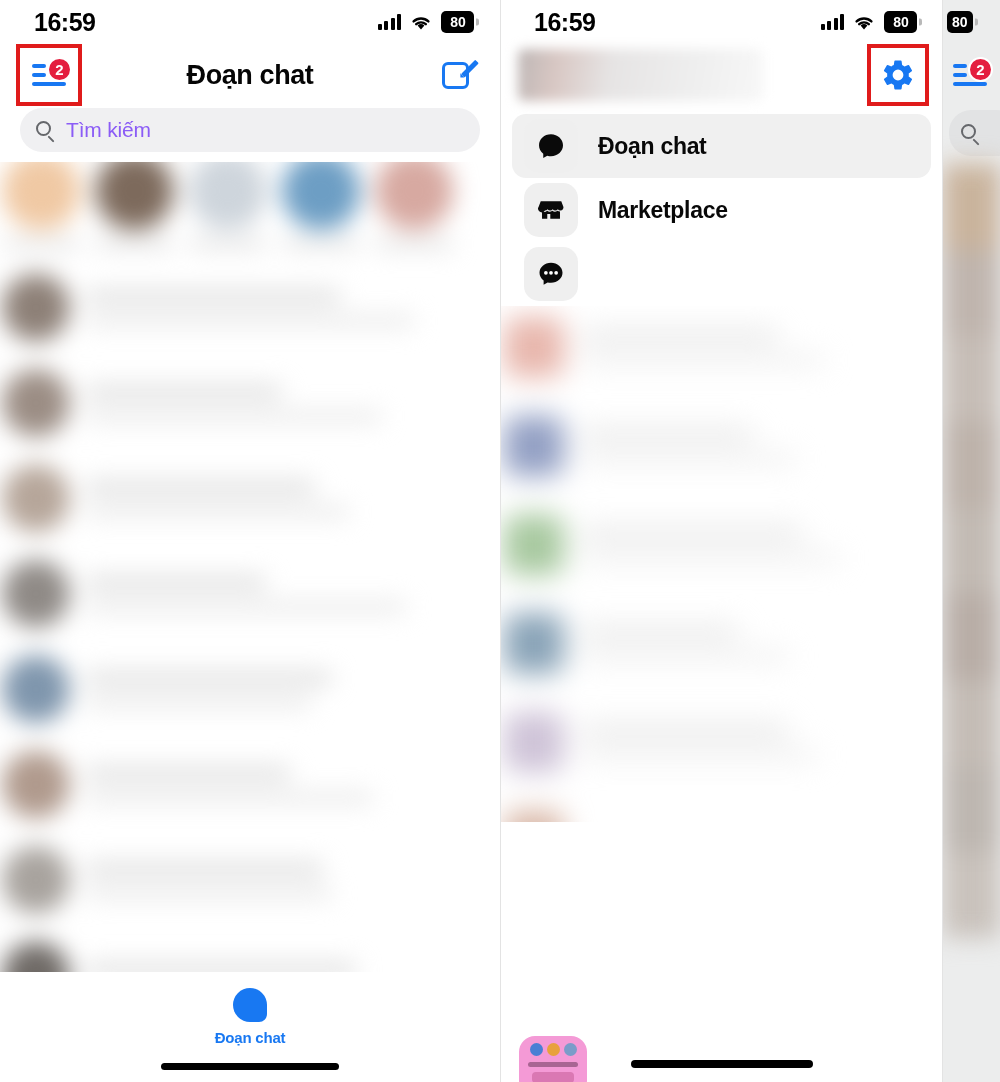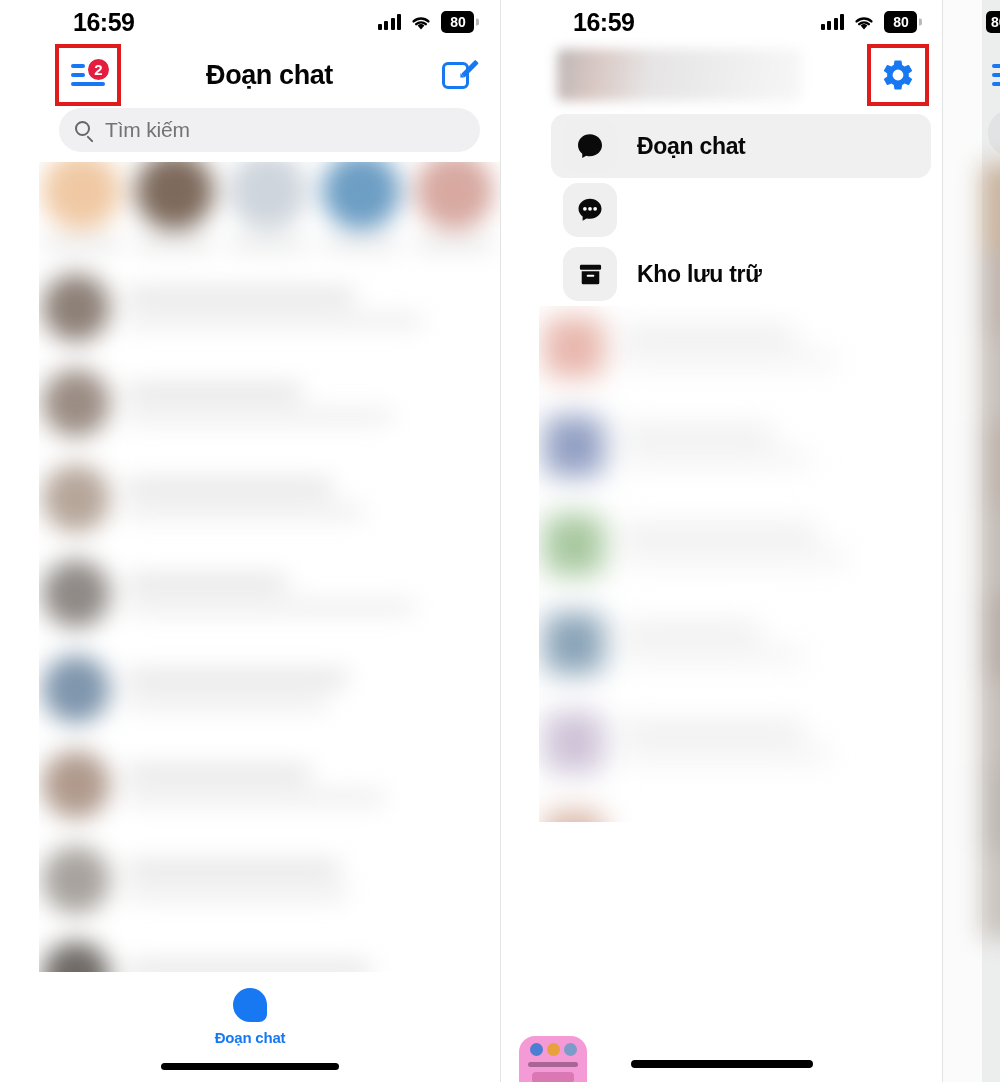--- a/index.html
+++ b/index.html
@@ -5,21 +5,21 @@
   * { box-sizing: border-box; margin: 0; padding: 0; }
   html, body {
     width: 1000px; height: 1082px;
     background: #ffffff;
     font-family: "Liberation Sans", sans-serif;
     overflow: hidden;
   }
   .stage { position: relative; width: 1000px; height: 1082px; background:#fff; }
 
   
-  .panel { position: absolute; top: 0; height: 1082px; background: #ffffff; overflow: hidden; padding-left: 39px; }
+  .panel { position: absolute; top: 0; height: 1082px; background: #ffffff; overflow: hidden; }
   #panel-left  { left: 0;   width: 500px; }
   #panel-right { left: 500px; width: 443px; }
   #panel-edge  { left: 943px; width: 57px; background:#fbfbfb; }
   .panel-sep { position:absolute; top:0; width:1px; height:1082px; background:#e3e3e3; }
 
   
   .statusbar {
     position: relative; height: 44px; width: 100%;
     display: flex; align-items: center; justify-content: space-between;
     padding: 0 26px 0 34px;
@@ -74,21 +74,21 @@
 
   
   .searchwrap { padding: 2px 20px 10px; }
   .searchbar {
     height:44px; background:#f0f0f2; border-radius:22px; display:flex; align-items:center;
     padding: 0 16px; gap:11px;
   }
   .mag { position:relative; width:19px; height:19px; flex:none; }
   .mag .ring { position:absolute; left:0; top:0; width:15px; height:15px; border:2px solid #65676b; border-radius:50%; }
   .mag .hnd { position:absolute; right:0px; bottom:0px; width:8px; height:2px; background:#65676b; transform:rotate(45deg); border-radius:2px; }
-  .search-ph { font-size:21px; color:#737373; letter-spacing:-0.2px; }
+  .search-ph { font-size:21px; color:#8b5cf6; letter-spacing:-0.2px; }
 
   
   .blur-area { position:relative; overflow:hidden; }
   .blurwrap { filter: blur(11px); transform: scale(1.06); }
   .stories { display:flex; gap:14px; padding:14px 16px 6px; }
   .story { flex:none; }
   .story .av { width:74px; height:74px; border-radius:50%; }
   .story .nm { height:10px; margin-top:8px; border-radius:5px; background:#e2e2e2; }
   .rowlist { padding: 4px 16px 0; }
   .crow { display:flex; align-items:center; gap:14px; padding:13px 0; }
@@ -367,42 +367,41 @@
 
       <div class="mrow sel">
         <span class="micon">
           <svg width="30" height="30" viewBox="0 0 24 24">
               <path fill="#0a0a0a" d="M12 2.6C6.6 2.6 2.4 6.5 2.4 11.4c0 2.7 1.3 5.1 3.4 6.7v3.4l3.2-1.8c.95.27 1.96.4 3 .4 5.4 0 9.6-3.9 9.6-8.7S17.4 2.6 12 2.6Z"></path>
             </svg>
         </span>
         <span class="mlbl">Đoạn chat</span>
       </div>
 
+      <div class="mrow">
+        <span class="micon">
+          <svg width="28" height="28" viewBox="0 0 24 24">
+            <path fill="#0a0a0a" d="M3.2 4.4h17.6l1.7 4.6a2.6 2.6 0 0 1-2.45 3.5 2.6 2.6 0 0 1-2.2-1.2 2.6 2.6 0 0 1-2.2 1.2 2.6 2.6 0 0 1-2.2-1.2 2.6 2.6 0 0 1-2.2 1.2 2.6 2.6 0 0 1-2.2-1.2 2.6 2.6 0 0 1-2.2 1.2A2.6 2.6 0 0 1 1.5 9L3.2 4.4Z"></path>
+            <path fill="#0a0a0a" d="M4.3 13.3v6.3h4.5v-4.2h2.6v4.2h8.3v-6.3a4 4 0 0 1-2.2-.6 4 4 0 0 1-4.4 0 4 4 0 0 1-4.4 0 4 4 0 0 1-4.4.6Z"></path>
+          </svg>
+        </span>
+        <span class="mlbl">Marketplace</span>
+      </div>
 
       <div class="mrow">
         <span class="micon">
           <svg width="30" height="30" viewBox="0 0 24 24">
             <path fill="#0a0a0a" d="M12 3C6.9 3 2.8 6.6 2.8 11c0 2.5 1.3 4.7 3.3 6.2v3.3l3.2-1.8c.85.2 1.75.3 2.7.3 5.1 0 9.2-3.6 9.2-8S17.1 3 12 3Z"></path>
             <circle cx="7.9" cy="11" r="1.5" fill="#fff"></circle>
               <circle cx="12" cy="11" r="1.5" fill="#fff"></circle>
               <circle cx="16.1" cy="11" r="1.5" fill="#fff"></circle>
           </svg>
         </span>
       </div>
 
-      <div class="mrow">
-        <span class="micon">
-          <svg width="27" height="27" viewBox="0 0 24 24">
-            <rect x="2.6" y="3.4" width="18.8" height="4.3" rx="1.1" fill="#0a0a0a"></rect>
-            <path fill="#0a0a0a" d="M4.2 9.2h15.6v10.3a1.2 1.2 0 0 1-1.2 1.2H5.4a1.2 1.2 0 0 1-1.2-1.2V9.2Z"></path>
-            <rect x="8.6" y="12.2" width="6.8" height="1.9" rx=".9" fill="#fff"></rect>
-          </svg>
-        </span>
-        <span class="mlbl">Kho lưu trữ</span>
-      </div>
     </div>
 
 
     <div class="comm">
       <div class="commwrap">
         <div class="commrow">
             <div class="av" style="background:#e8b7ad"></div>
             <div class="tl">
               <div class="a" style="width:55%"></div>
               <div class="b"></div>

